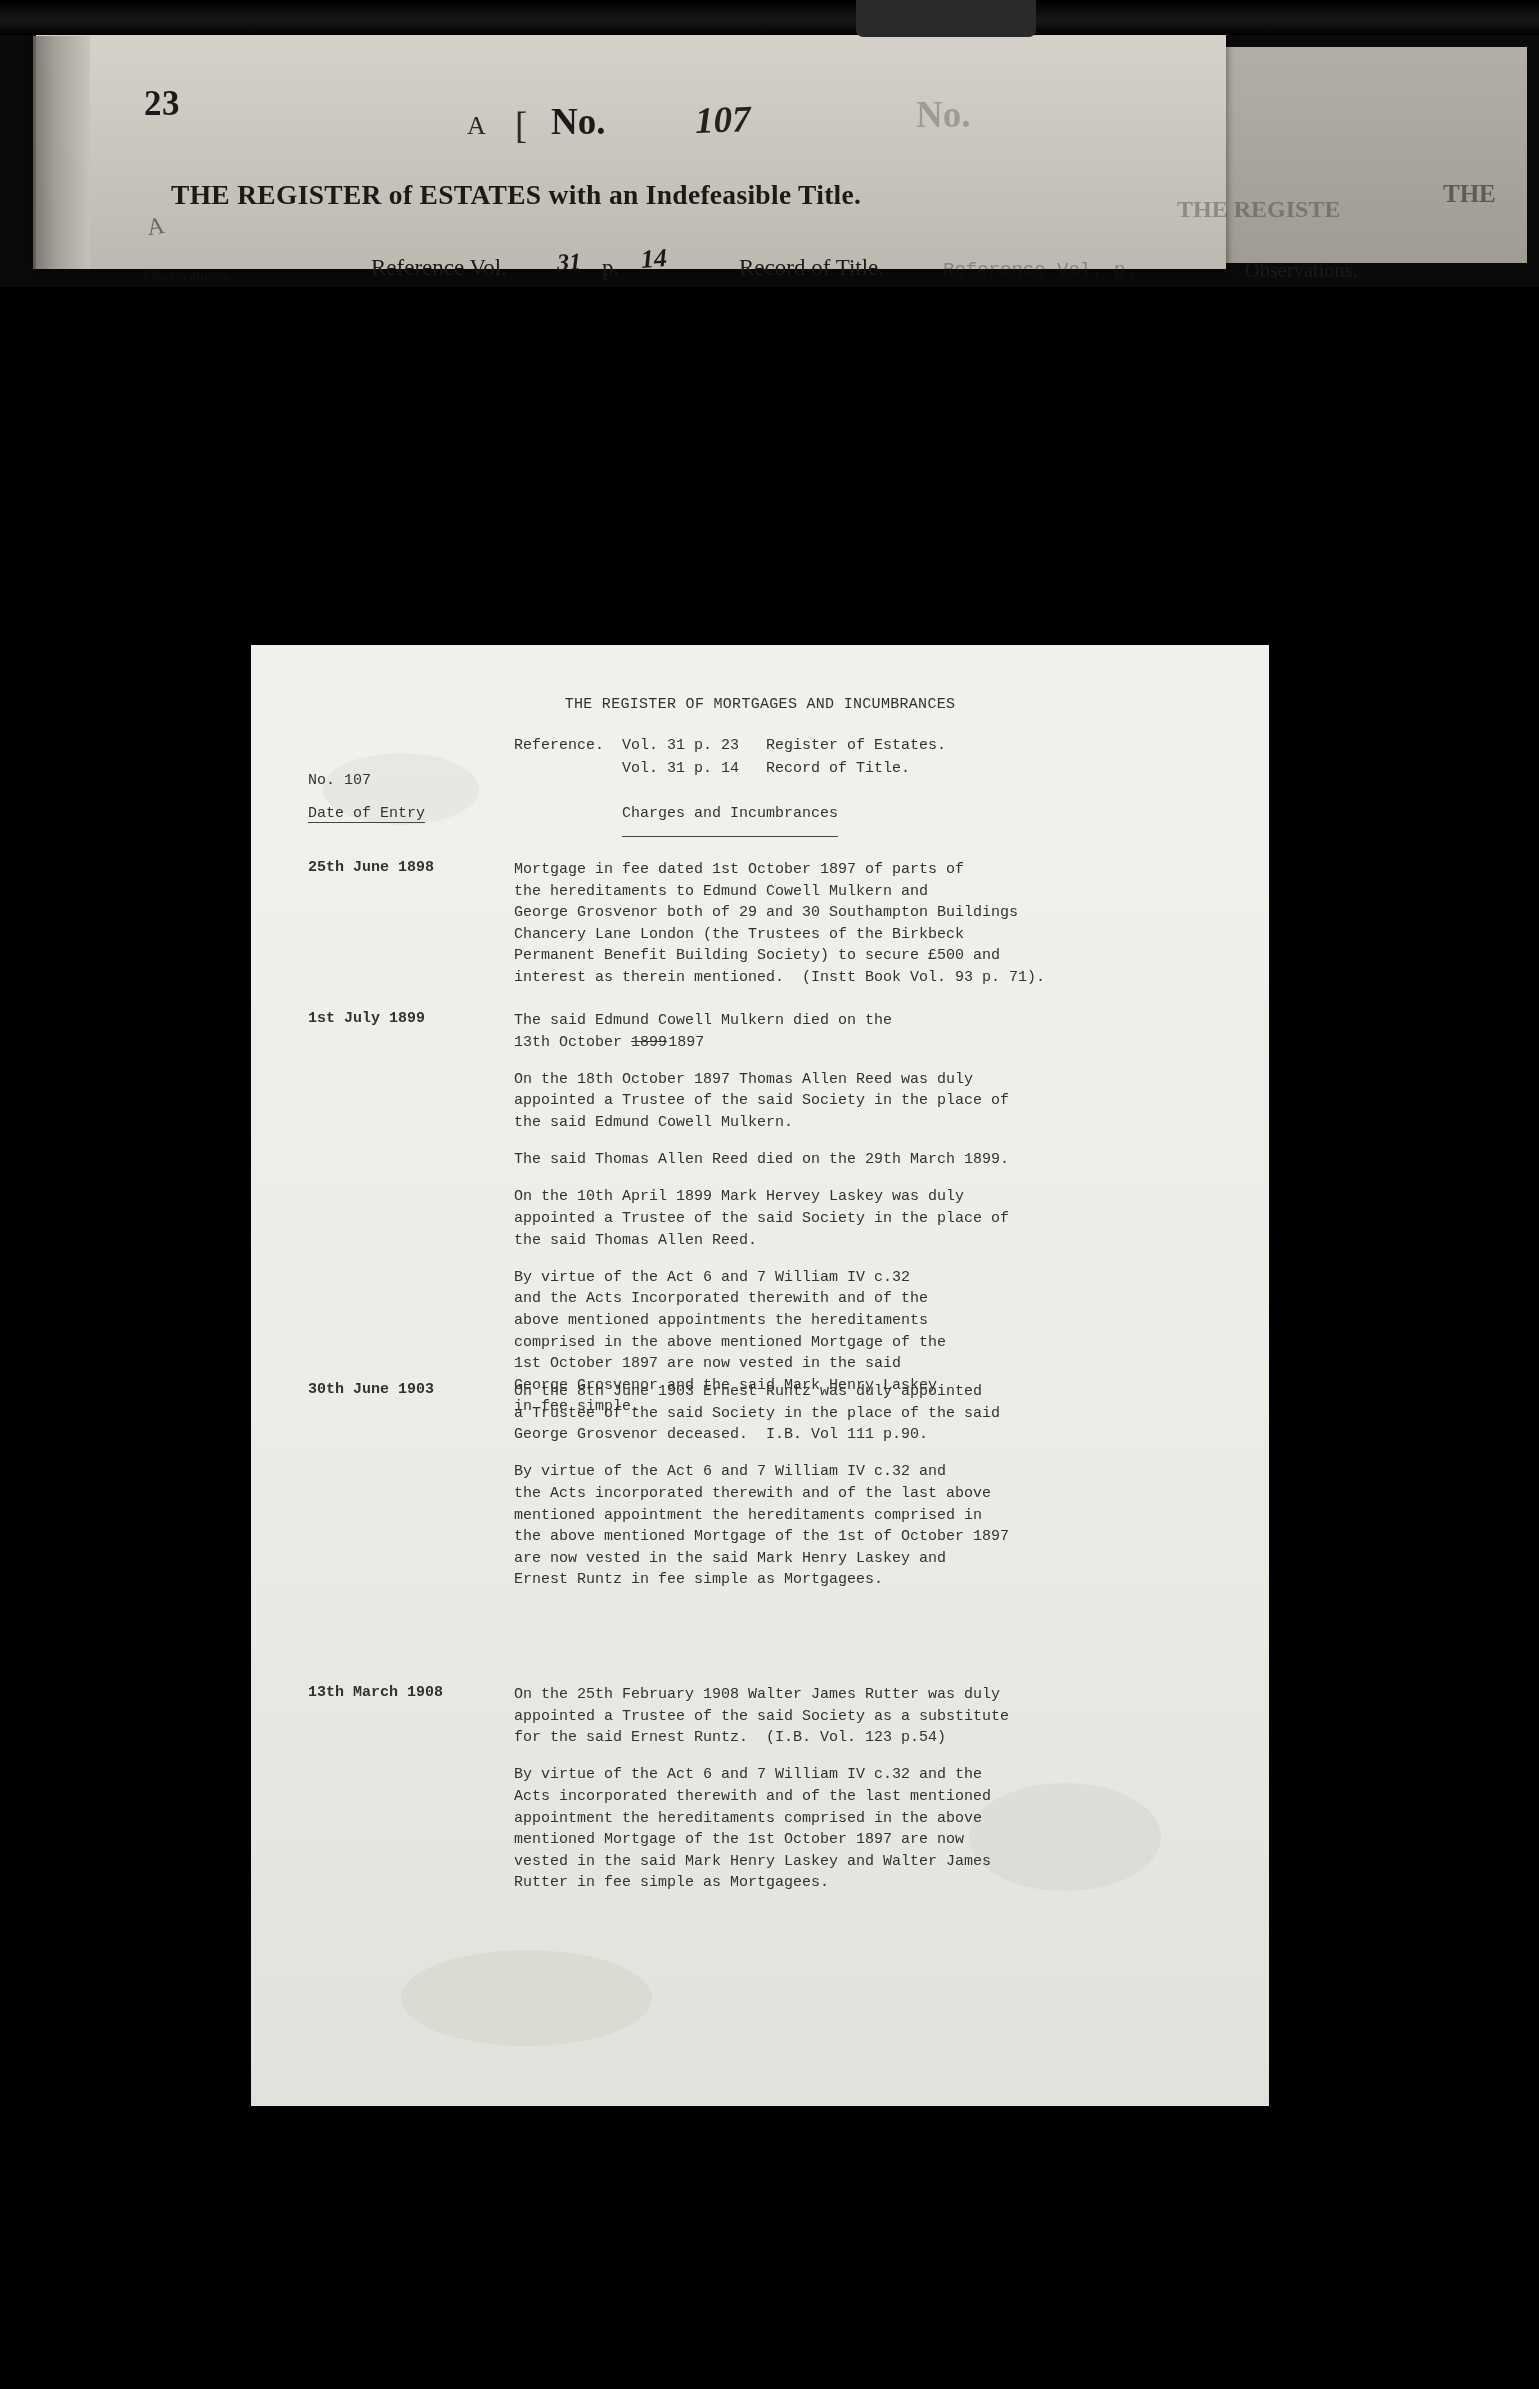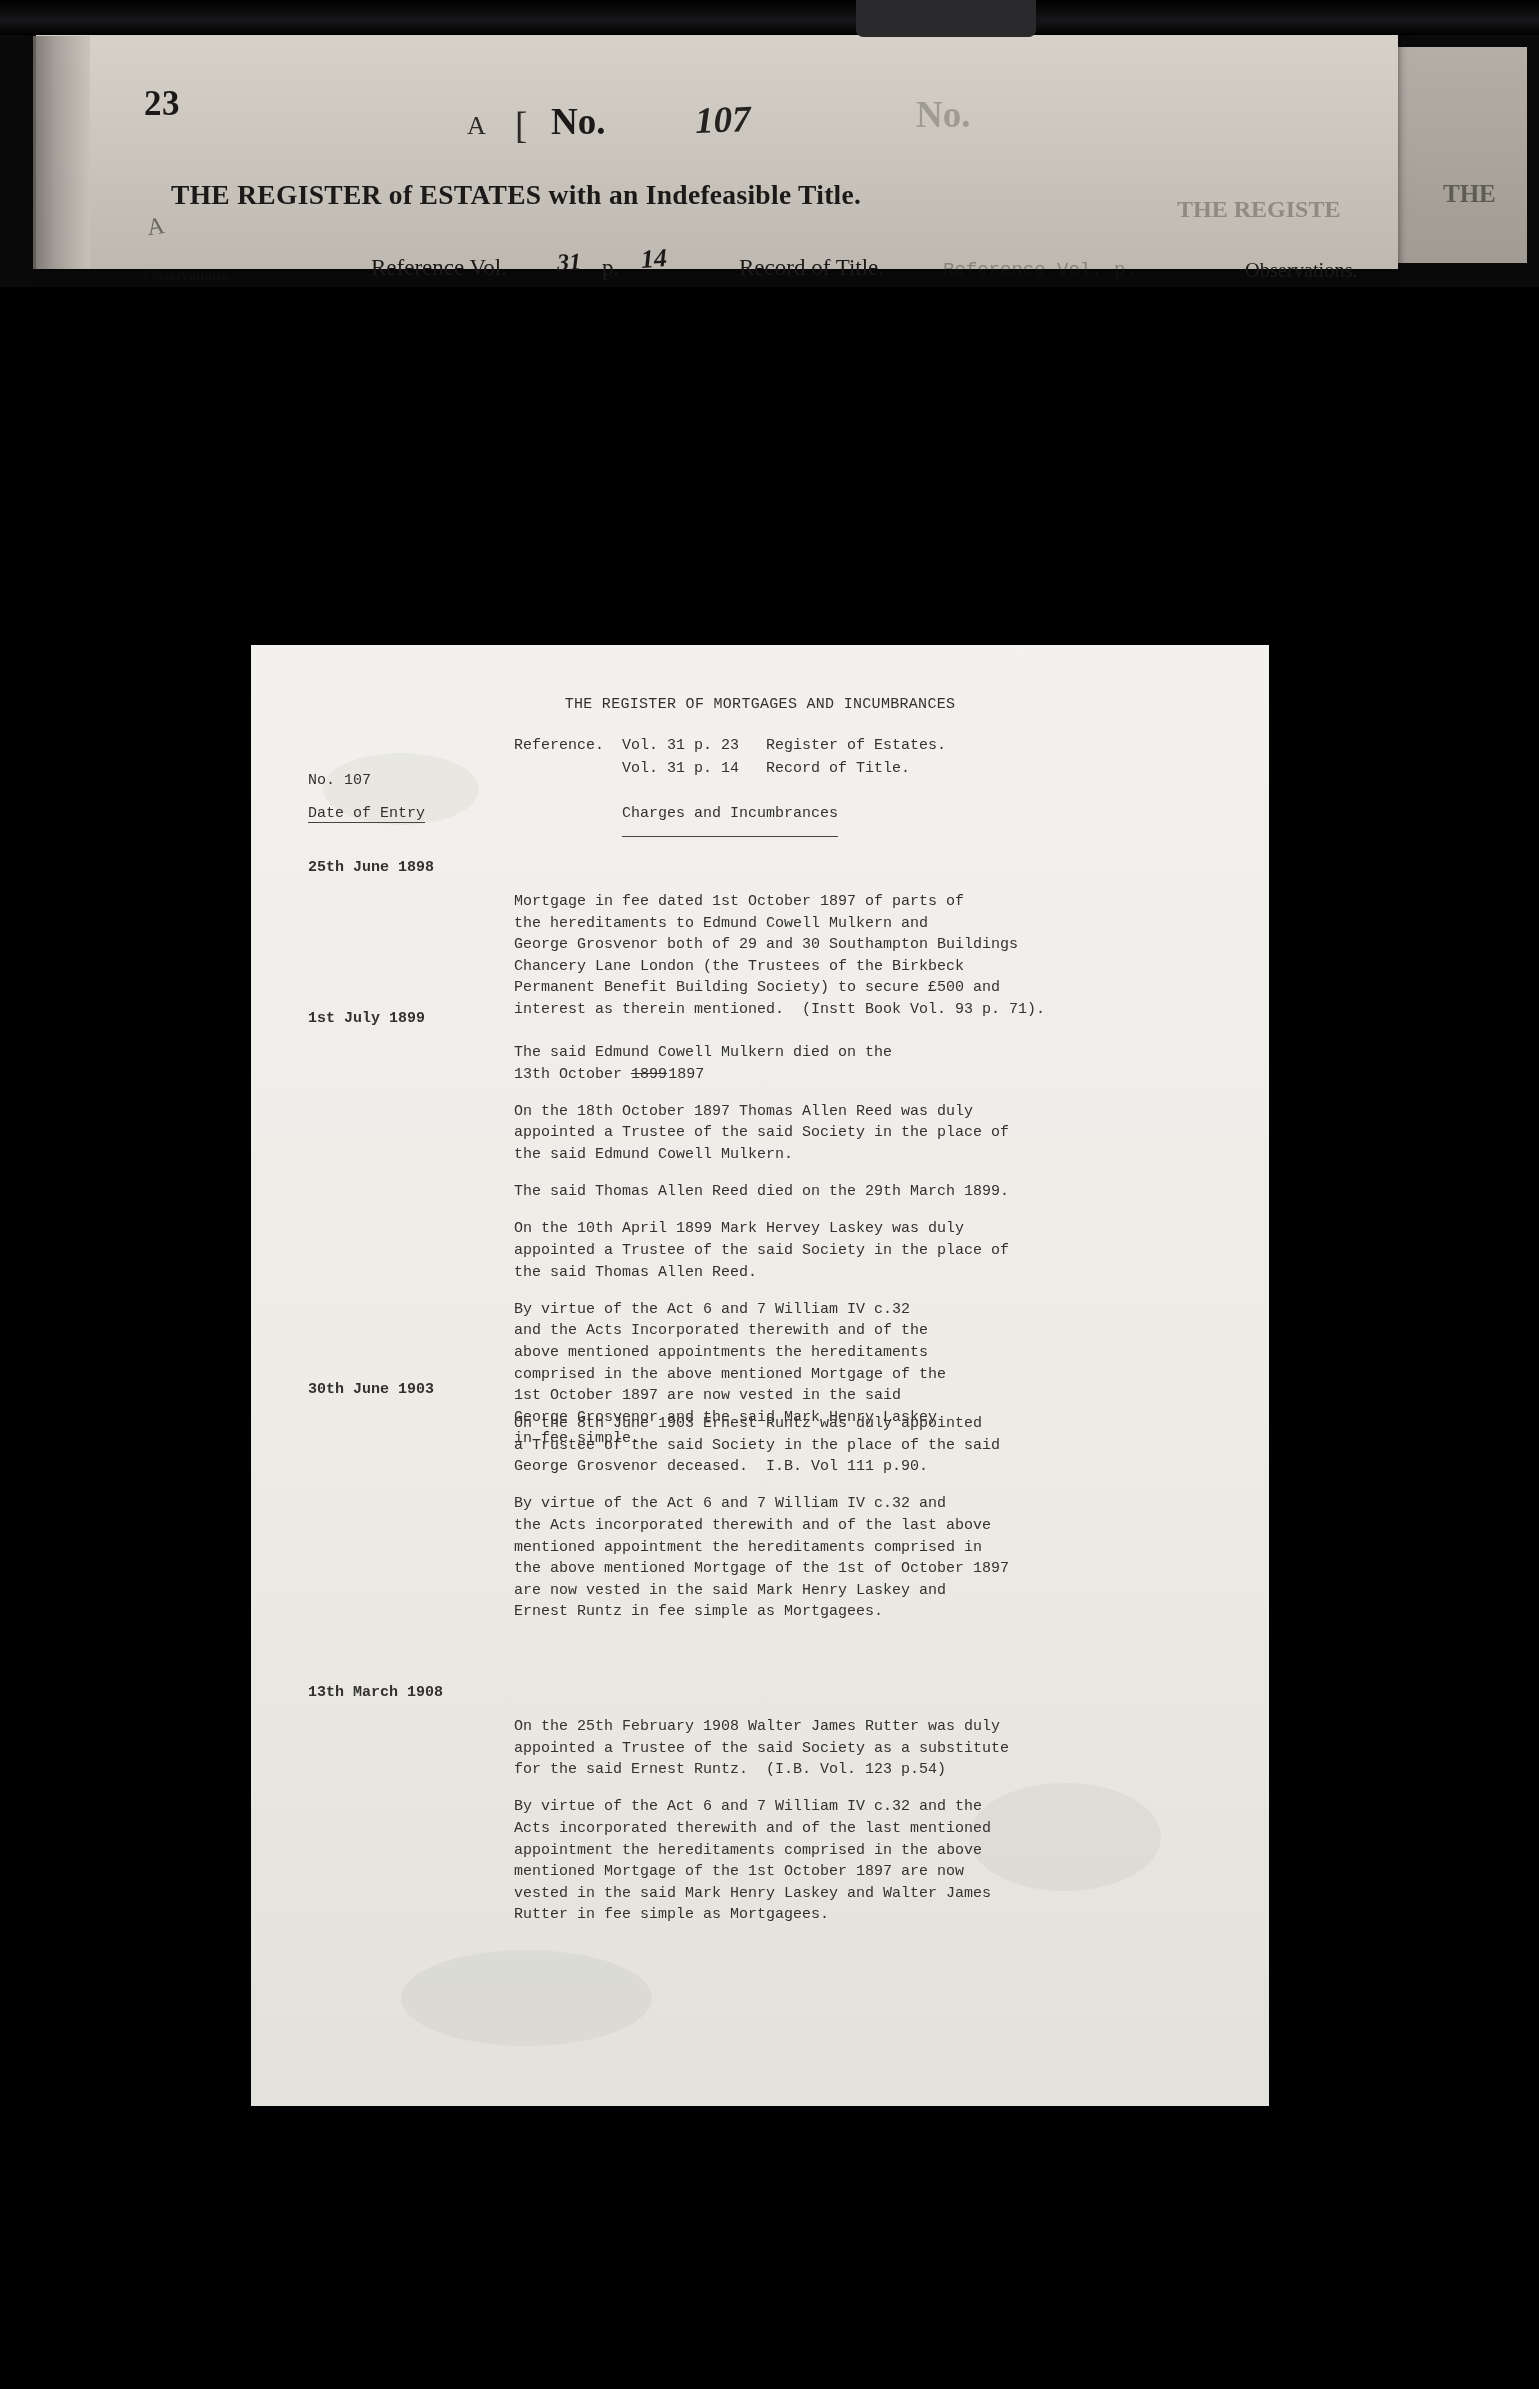--- a/index.html
+++ b/index.html
@@ -20,25 +20,26 @@
     position: absolute;
     left: 0; top: 0;
     width: 1539px;
     height: 287px;
     background: #0a0a0a;
     overflow: hidden;
   }
   #header-card {
     position: absolute;
     left: 36px; top: 33px;
-    width: 1362px;
+    width: 1164px;
     height: 236px;
     background: #cfcac2;
     background-image: linear-gradient(180deg,#d6d2ca 0%, #cbc6be 45%, #bdb8b0 100%);
     box-shadow: 0 2.4px 8.4px rgba(0,0,0,0.55);
+    padding-left: 26px;
   }
   
   #header-card-under {
     position: absolute;
     left: 1138px; top: 47px;
     width: 389px;
     height: 216px;
     background: #b9b4ab;
     background-image: linear-gradient(180deg,#c2bdb4 0%, #ada89f 100%);
     opacity: 0.92;
@@ -249,21 +250,20 @@
     font-weight: bold;
   }
   .entry-body {
     position: absolute;
     left: 263px;
     width: 706px;
     font-size: 15px;
     line-height: 21.6px;
     font-family: "Liberation Mono", monospace;
     color: #33322f;
-    margin-top: 32px;
   }
   .para { margin: 0 0 15.6px 0; white-space: pre-wrap; }
   .para:last-child { margin-bottom: 0; }
   .strike { text-decoration: line-through; }
   .ins { margin-left: 1.2px; }
 
   
   .blotch {
     position: absolute;
     border-radius: 50%;

